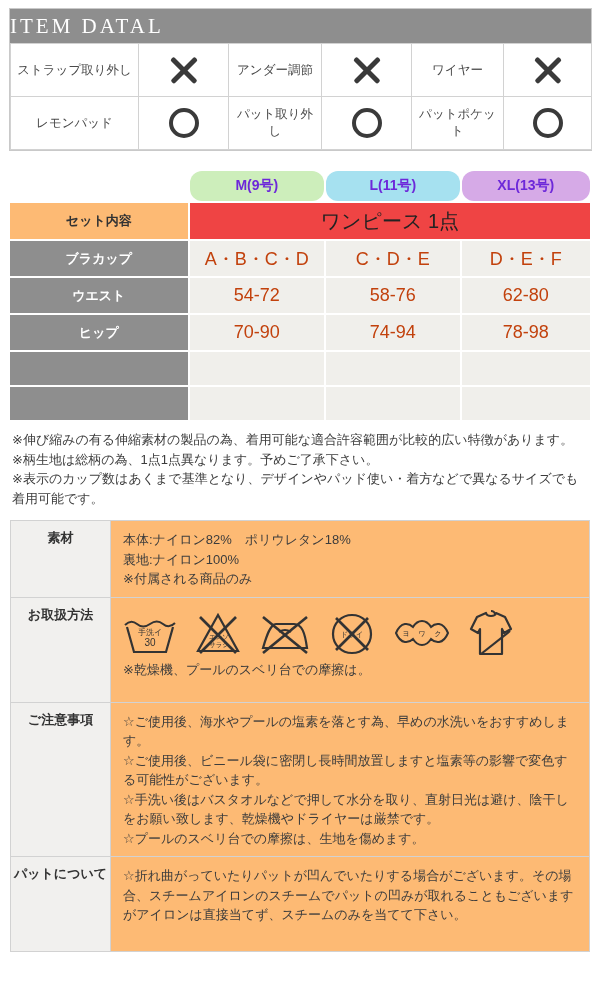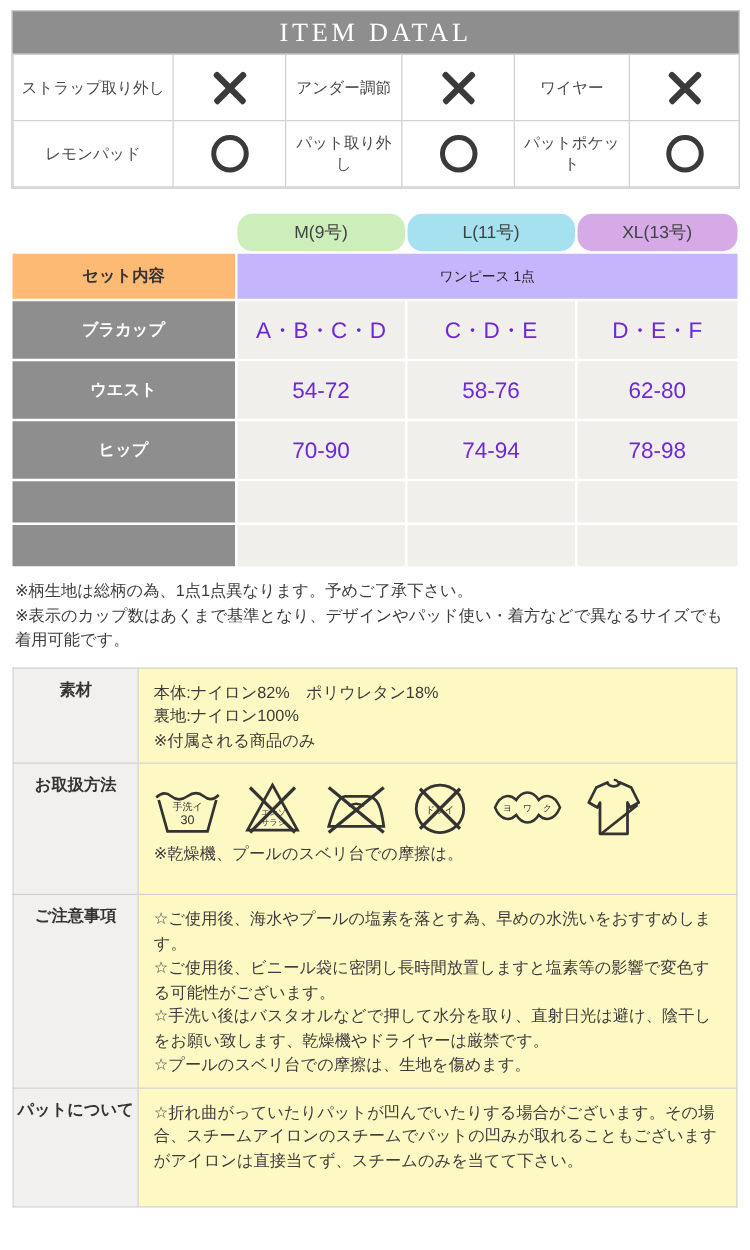--- a/index.html
+++ b/index.html
@@ -1,58 +1,58 @@
 <!DOCTYPE html>
 <html><head>
 <meta charset="utf-8">
 <style>
   * { margin:0; padding:0; box-sizing:border-box; }
   html,body { width:600px; background:#ffffff; font-family:"Liberation Sans","DejaVu Sans",sans-serif; color:#3c3c3c; }
   body { height:1000px; overflow:hidden; }
 
   
   .top-box { margin:8px 8px 0 9px; width:583px; border:1px solid #c9c9c9; }
-  .title-bar { height:34px; background:#8e8e8e; color:#ffffff; text-align:center;
+  .title-bar { height:34px; background:#8e8e8e; color:#ffffff; text-align:left;
                font-family:"Liberation Serif","DejaVu Serif",serif; font-size:21px;
                letter-spacing:3px; line-height:34px; }
   table.feature { width:100%; border-collapse:collapse; table-layout:fixed; }
   table.feature td { border:1px solid #d2d2d2; height:53px; text-align:center; vertical-align:middle;
                      font-size:12.5px; color:#4a4a4a; padding:2px 4px; }
   table.feature td.f-sym { padding:0; }
   .sym { display:inline-block; vertical-align:middle; }
   .sym-circle { width:30px; height:30px; border:4px solid #3a3a3a; border-radius:50%; }
   .sym-cross { position:relative; width:30px; height:30px; }
   .sym-cross::before, .sym-cross::after { content:""; position:absolute; left:-2px; top:13px;
       width:34px; height:4.5px; background:#3a3a3a; border-radius:2px; }
   .sym-cross::before { transform:rotate(45deg); }
   .sym-cross::after { transform:rotate(-45deg); }
 
   
   table.size { margin:18px 8px 0 8px; border-collapse:separate; border-spacing:2px; table-layout:fixed; width:584px; }
   table.size td { text-align:center; vertical-align:middle; overflow:hidden; }
   td.corner { background:transparent; }
-  td.sz-h { height:30px; font-size:14px; font-weight:normal; color:#404040;border-radius:12px; }
+  td.sz-h { height:30px; font-size:14px; font-weight:bold; color:#6d28d9;border-radius:12px; }
   td.sz-m { background:#cdeebb; }
   td.sz-l { background:#a6e1f0; }
   td.sz-xl { background:#d6aae7; }
   td.set-label { background:#fdba74; color:#333; font-weight:bold; font-size:13px; height:36px; }
-  td.set-val { background:#c4b5fd; font-size:11px; color:#222; }
-  td.row-label { background:#8e8e8e; color:#ffffff; font-weight:bold; font-size:13px; height:46px; }
-  td.val { background:#f0efeb; font-size:18px; color:#6d28d9; }
+  td.set-val { background:#ef4444; font-size:20px; color:#222; }
+  td.row-label { background:#8e8e8e; color:#ffffff; font-weight:bold; font-size:13px; height:35px; }
+  td.val { background:#f0efeb; font-size:18px; color:#c2410c; }
   tr.empty-row td.row-label, tr.empty-row td.val { height:33px; }
 
   
   .notes { margin:8px 10px 0 12px; font-size:13px; line-height:19.5px; color:#3c3c3c; }
 
   
   table.info { margin:12px 8px 0 10px; width:580px; border-collapse:collapse; }
   table.info td { border:1px solid #d2d2d2; vertical-align:top; }
   td.i-label { width:100px; background:#f1f0ee; font-weight:bold; font-size:13px; color:#333;
                text-align:center; padding-top:8px; }
-  td.i-content { background:#fef9c3; padding:9px 12px 8px; font-size:13px; line-height:19.5px; color:#3c3c3c; }
+  td.i-content { background:#fdba74; padding:9px 12px 8px; font-size:13px; line-height:19.5px; color:#3c3c3c; }
   .care-icons { display:flex; align-items:center; gap:18px; margin:2px 0 3px; }
   .care-icons svg { display:block; }
   .r-sozai  td { height:71px; }
   .r-care   td { height:105px; }
   .r-note   td { height:117px; }
   .r-pad    td { height:95px; }
 </style>
 </head>
 <body>
 
@@ -133,20 +133,21 @@
   <tr class="empty-row">
     <td class="row-label"></td>
     <td class="val"></td>
     <td class="val"></td>
     <td class="val"></td>
   </tr>
 </tbody>
   </table>
 
 <div class="notes">
+  <div>※伸び縮みの有る伸縮素材の製品の為、着用可能な適合許容範囲が比較的広い特徴があります。</div>
   <div>※柄生地は総柄の為、1点1点異なります。予めご了承下さい。</div>
   <div>※表示のカップ数はあくまで基準となり、デザインやパッド使い・着方などで異なるサイズでも着用可能です。</div>
 </div>
 
 <table class="info">
   <tbody>
       <tr class="r-sozai">
     <td class="i-label">素材</td>
     <td class="i-content">
       <div>本体:ナイロン82%　ポリウレタン18%</div>

